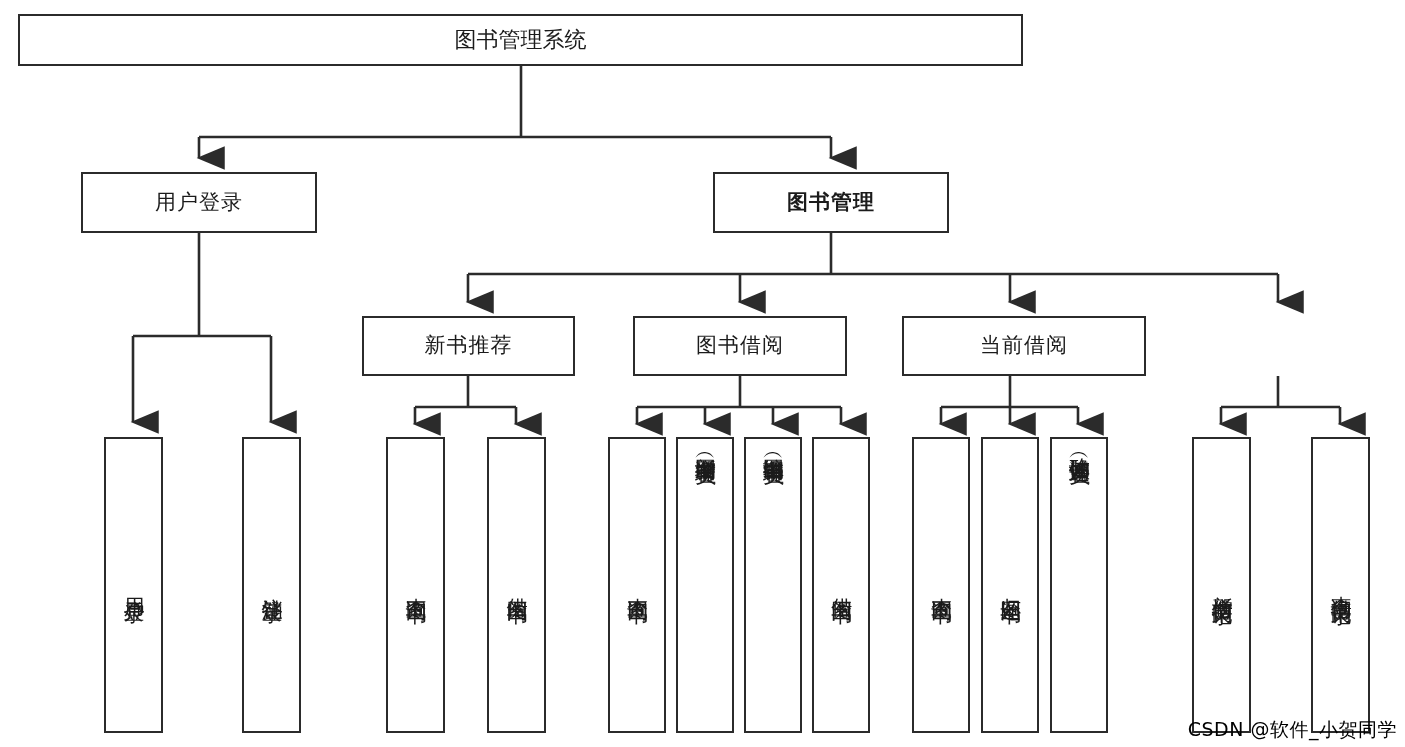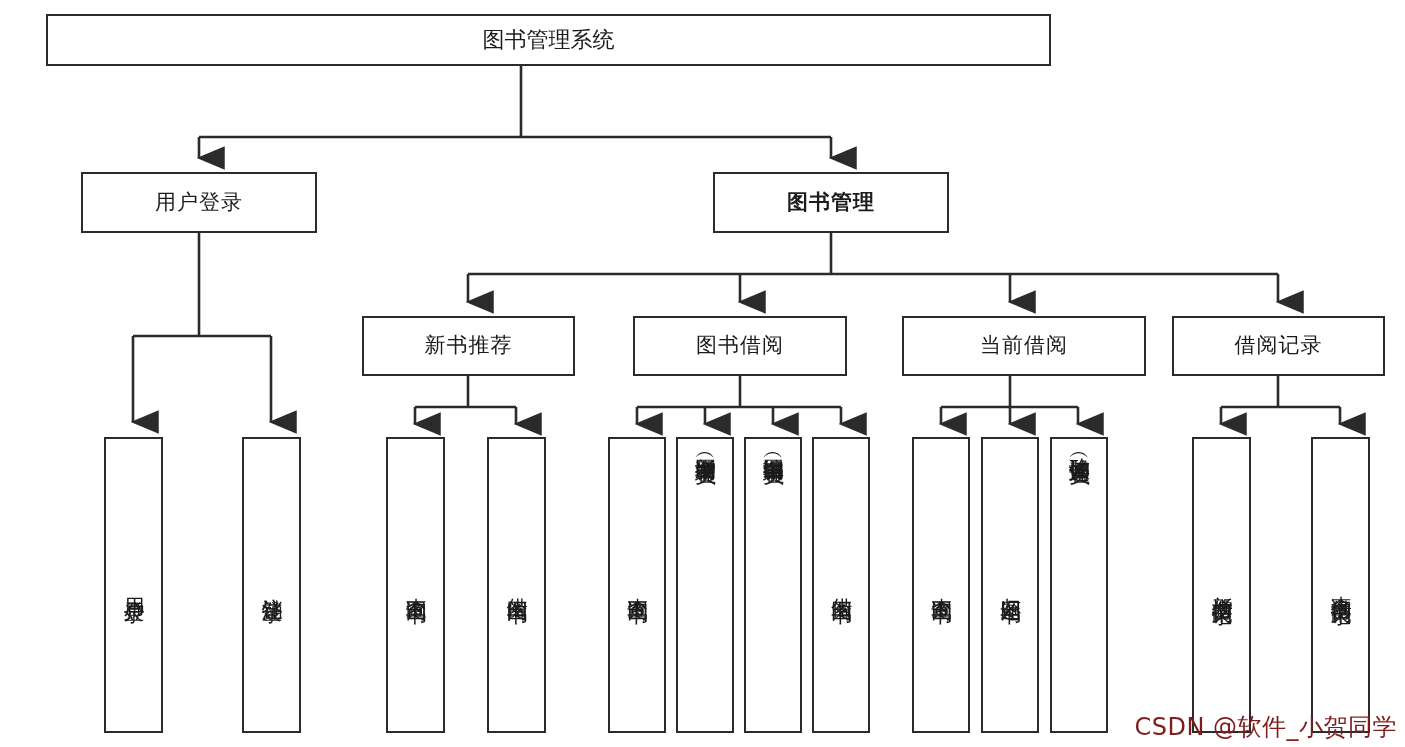--- a/index.html
+++ b/index.html
@@ -34,21 +34,20 @@
     justify-content: center;
     color: #1b1b1b;
   }
   .node.h {
     font-size: 21px;
     letter-spacing: 1px;
     line-height: 1.1;
   }
   .node.root {
     font-size: 22px;
-    margin-left: 28px;
   }
   .leaf {
     position: absolute;
     box-sizing: border-box;
     border: 2px solid #2b2b2b;
     background: #ffffff;
     display: flex;
     align-items: center;
     justify-content: center;
     overflow: hidden;
@@ -69,22 +68,22 @@
     letter-spacing: 1px;
   }
   .leaf.topalign {
     align-items: flex-start;
     padding-top: 2px;
   }
   .watermark {
     position: absolute;
     right: 8px;
     bottom: 4px;
-    font-size: 24px;
-    color: #7f1d1d;
+    font-size: 19px;
+    color: #000000;
     font-family: "DejaVu Sans", "Liberation Sans", sans-serif;
     letter-spacing: 0.5px;
     white-space: nowrap;
     user-select: none;
     margin-left: 36px;
   }
 </style>
 </head>
 <body>
 
@@ -153,23 +152,20 @@
 
   <div class="node h" style="left:362px; top:316px; width:213px; height:60px;">
     <span>新书推荐</span>
   </div>
   <div class="node h" style="left:633px; top:316px; width:214px; height:60px;">
     <span>图书借阅</span>
   </div>
   <div class="node h" style="left:902px; top:316px; width:244px; height:60px;">
     <span>当前借阅</span>
   </div>
-  <div class="node h" style="left:1172px; top:316px; width:213px; height:60px;">
-    <span>借阅记录</span>
-  </div>
 
   <div class="leaf" style="left:104px; top:437px; width:59px; height:296px;">
     <span>用户登录</span>
   </div>
   <div class="leaf" style="left:242px; top:437px; width:59px; height:296px;">
     <span>注销登录</span>
   </div>
 
   <div class="leaf" style="left:386px; top:437px; width:59px; height:296px;">
     <span>查询图书</span>

